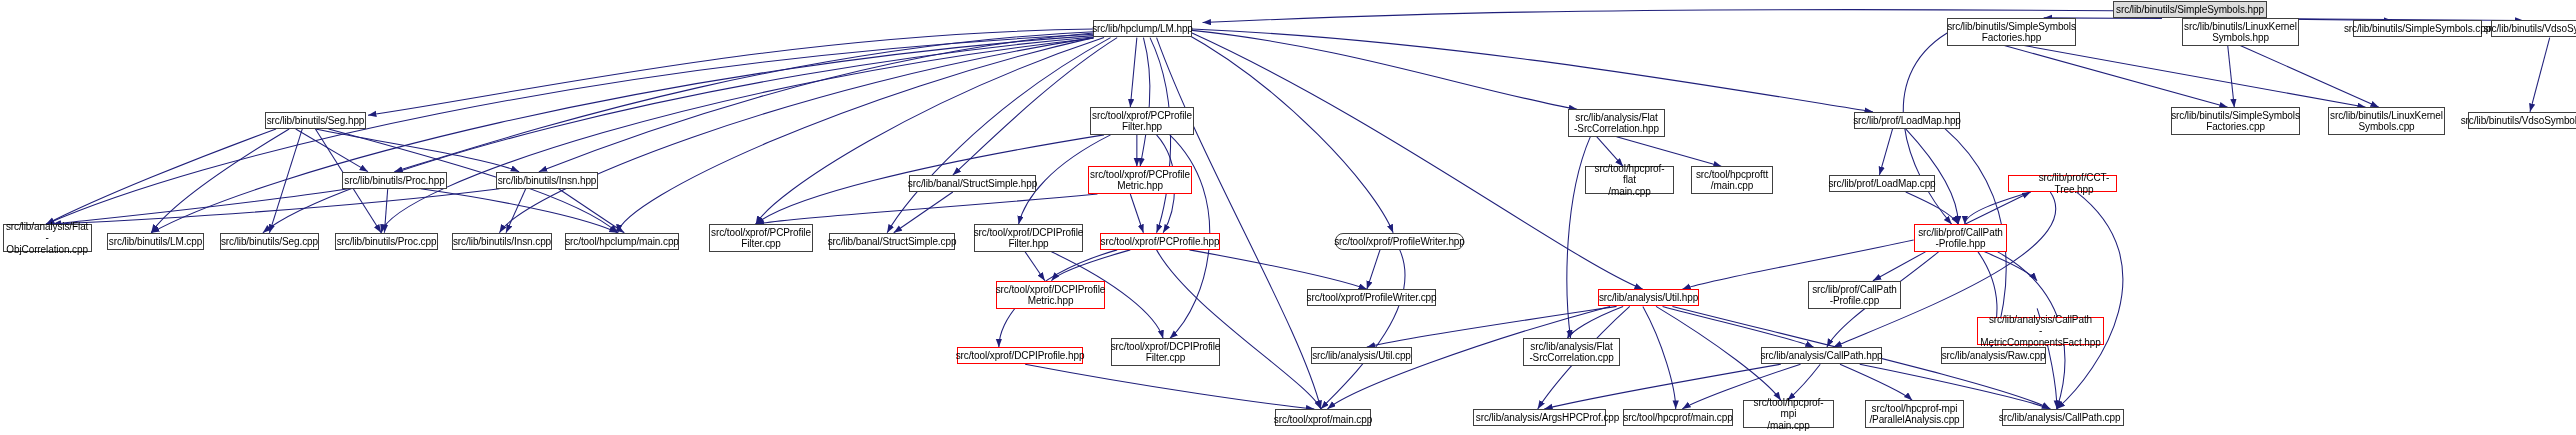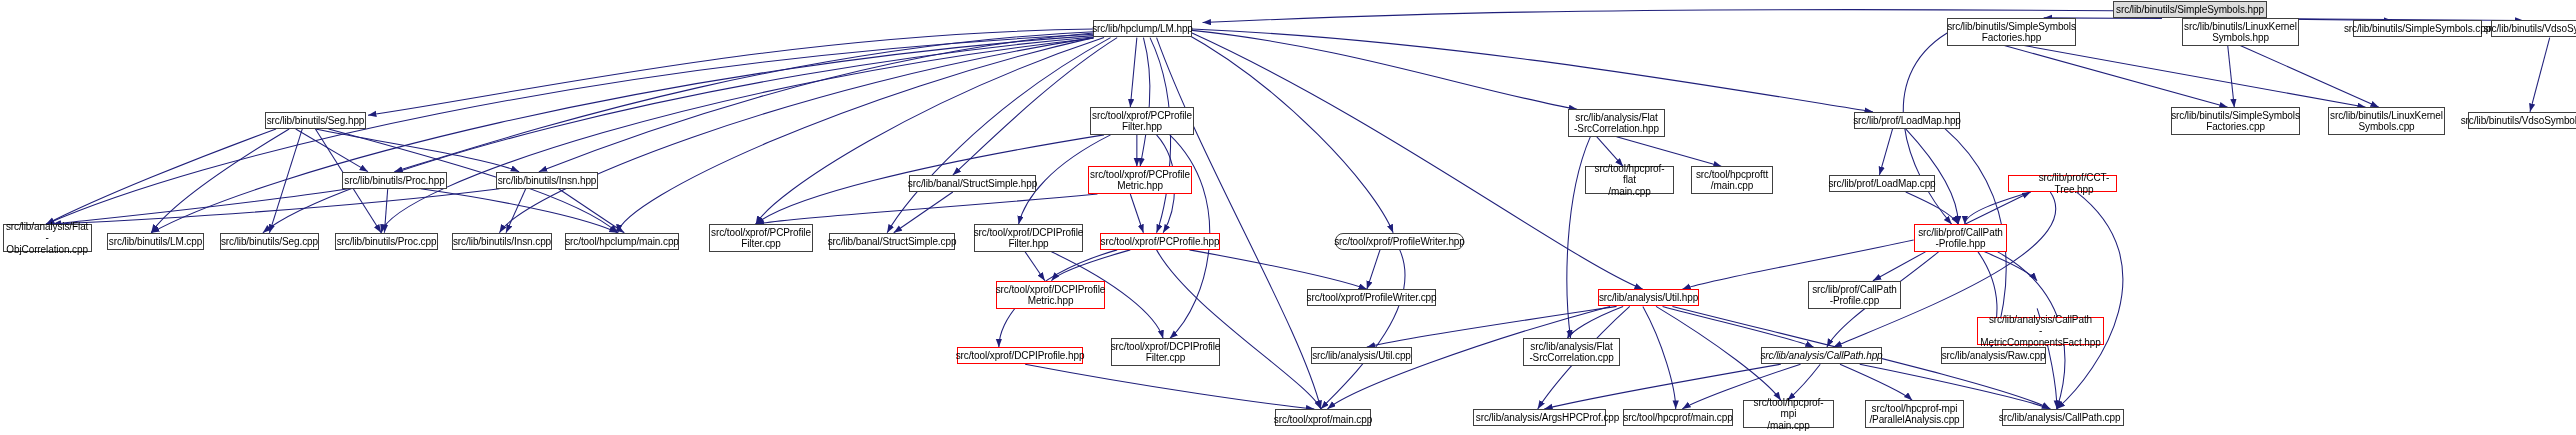--- a/index.html
+++ b/index.html
@@ -218,21 +218,21 @@
 -Profile.cpp</span></div>
       <div class="node highlight" title="src/lib/analysis/CallPath-MetricComponentsFact.hpp" style="left: 1977px; top: 281px; width: 127px; height: 28px; margin-top: 36px;"><span class="node-label">src/lib/analysis/CallPath
 -MetricComponentsFact.hpp</span></div>
       <div class="node" title="src/tool/xprof/ProfileWriter.cpp" style="left: 1307px; top: 289px; width: 129px; height: 17px;"><span class="node-label">src/tool/xprof/ProfileWriter.cpp</span></div>
       <div class="node highlight" title="src/tool/xprof/DCPIProfile.hpp" style="left: 957px; top: 347px; width: 126px; height: 17px;"><span class="node-label">src/tool/xprof/DCPIProfile.hpp</span></div>
       <div class="node" title="src/tool/xprof/DCPIProfileFilter.cpp" style="left: 1111px; top: 338px; width: 109px; height: 28px;"><span class="node-label">src/tool/xprof/DCPIProfile
 Filter.cpp</span></div>
       <div class="node" title="src/lib/analysis/Util.cpp" style="left: 1311px; top: 347px; width: 101px; height: 17px;"><span class="node-label">src/lib/analysis/Util.cpp</span></div>
       <div class="node" title="src/lib/analysis/Flat-SrcCorrelation.cpp" style="left: 1523px; top: 338px; width: 97px; height: 28px;"><span class="node-label">src/lib/analysis/Flat
 -SrcCorrelation.cpp</span></div>
-      <div class="node" title="src/lib/analysis/CallPath.hpp" style="left: 1761px; top: 347px; width: 121px; height: 17px; font-style: italic;"><span class="node-label">src/lib/analysis/CallPath.hpp</span></div>
+      <div class="node" title="src/lib/analysis/CallPath.hpp" style="left: 1761px; top: 347px; width: 121px; height: 17px;"><span class="node-label">src/lib/analysis/CallPath.hpp</span></div>
       <div class="node" title="src/lib/analysis/Raw.cpp" style="left: 1941px; top: 347px; width: 105px; height: 17px; align-items: center;"><span class="node-label">src/lib/analysis/Raw.cpp</span></div>
       <div class="node" title="src/tool/xprof/main.cpp" style="left: 1275px; top: 409px; width: 96px; height: 17px; align-items: flex-end;"><span class="node-label">src/tool/xprof/main.cpp</span></div>
       <div class="node" title="src/lib/analysis/ArgsHPCProf.cpp" style="left: 1473px; top: 409px; width: 133px; height: 17px; padding-left: 16px;"><span class="node-label">src/lib/analysis/ArgsHPCProf.cpp</span></div>
       <div class="node" title="src/tool/hpcprof/main.cpp" style="left: 1623px; top: 409px; width: 110px; height: 17px;"><span class="node-label">src/tool/hpcprof/main.cpp</span></div>
       <div class="node" title="src/tool/hpcprof-mpi/main.cpp" style="left: 1743px; top: 400px; width: 91px; height: 28px;"><span class="node-label">src/tool/hpcprof-mpi
 /main.cpp</span></div>
       <div class="node" title="src/tool/hpcprof-mpi/ParallelAnalysis.cpp" style="left: 1865px; top: 400px; width: 99px; height: 28px;"><span class="node-label">src/tool/hpcprof-mpi
 /ParallelAnalysis.cpp</span></div>
       <div class="node" title="src/lib/analysis/CallPath.cpp" style="left: 2002px; top: 409px; width: 122px; height: 17px; justify-content: flex-end;"><span class="node-label">src/lib/analysis/CallPath.cpp</span></div>
     </div>

